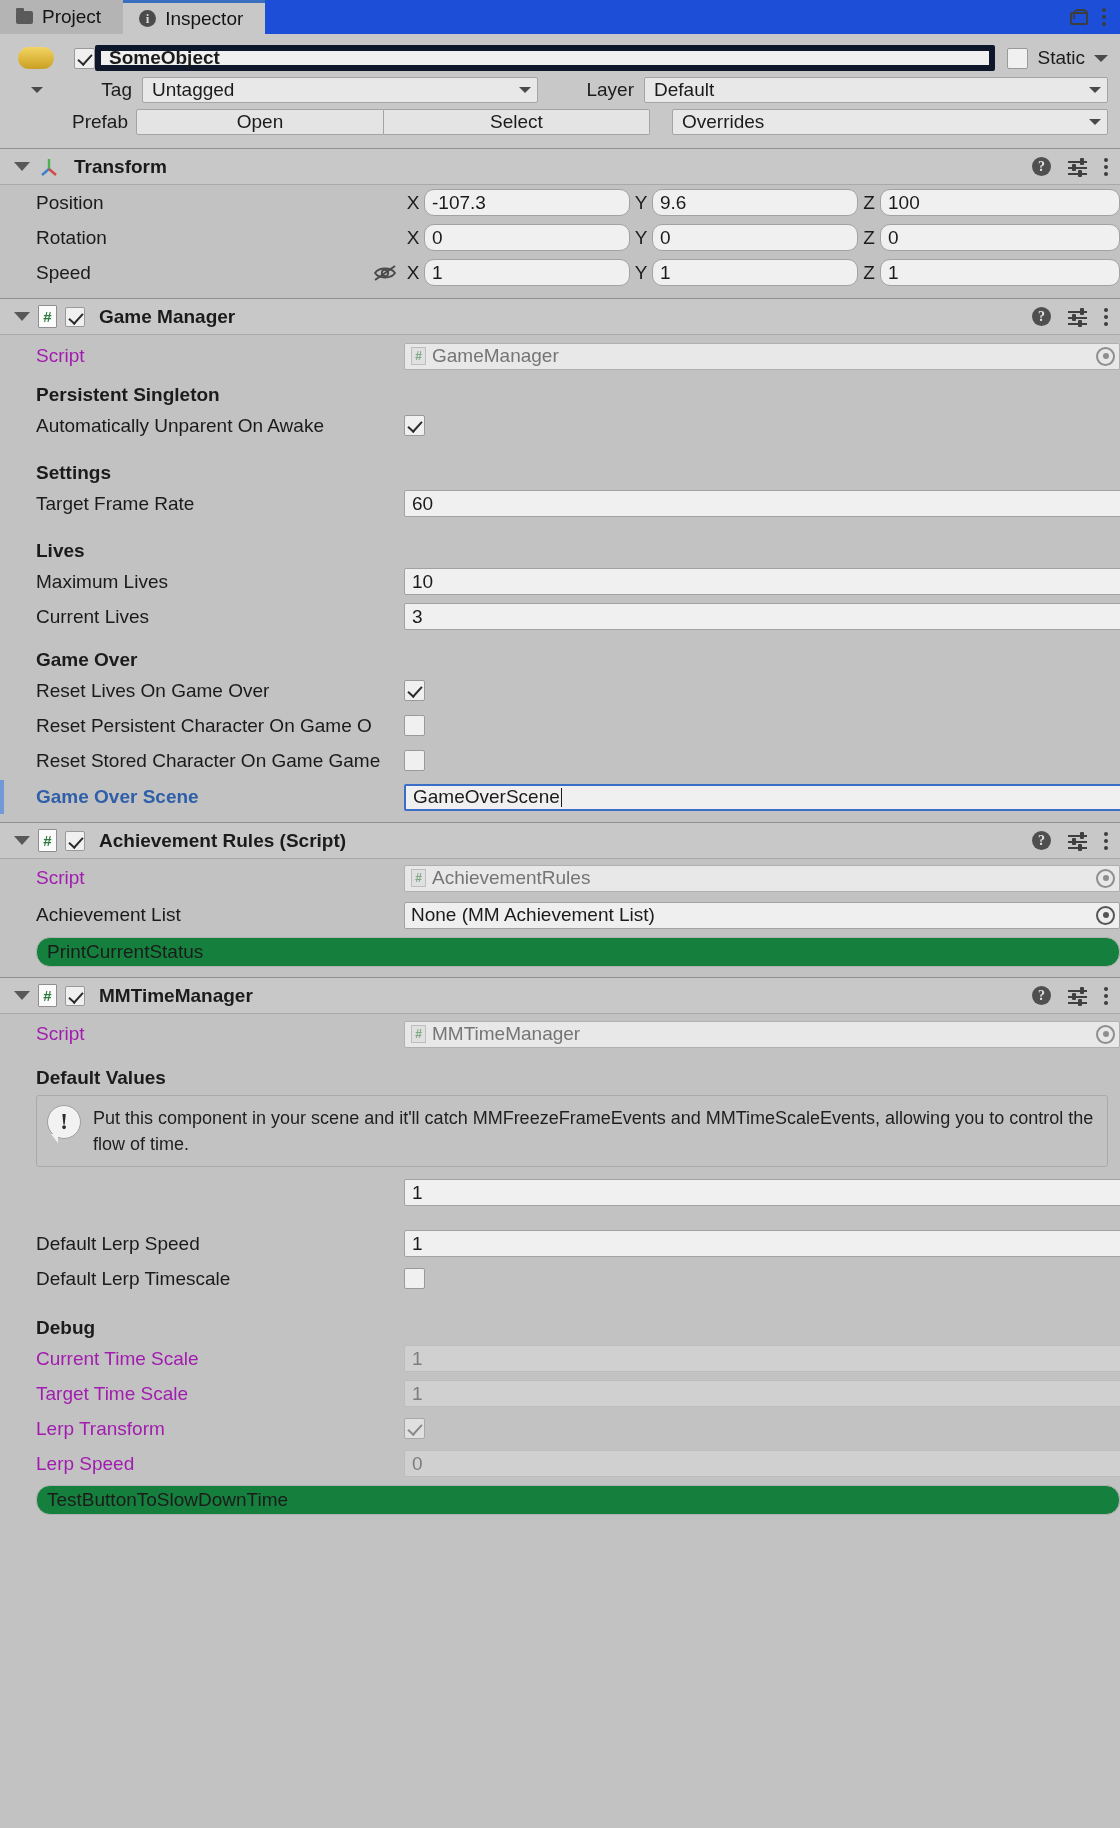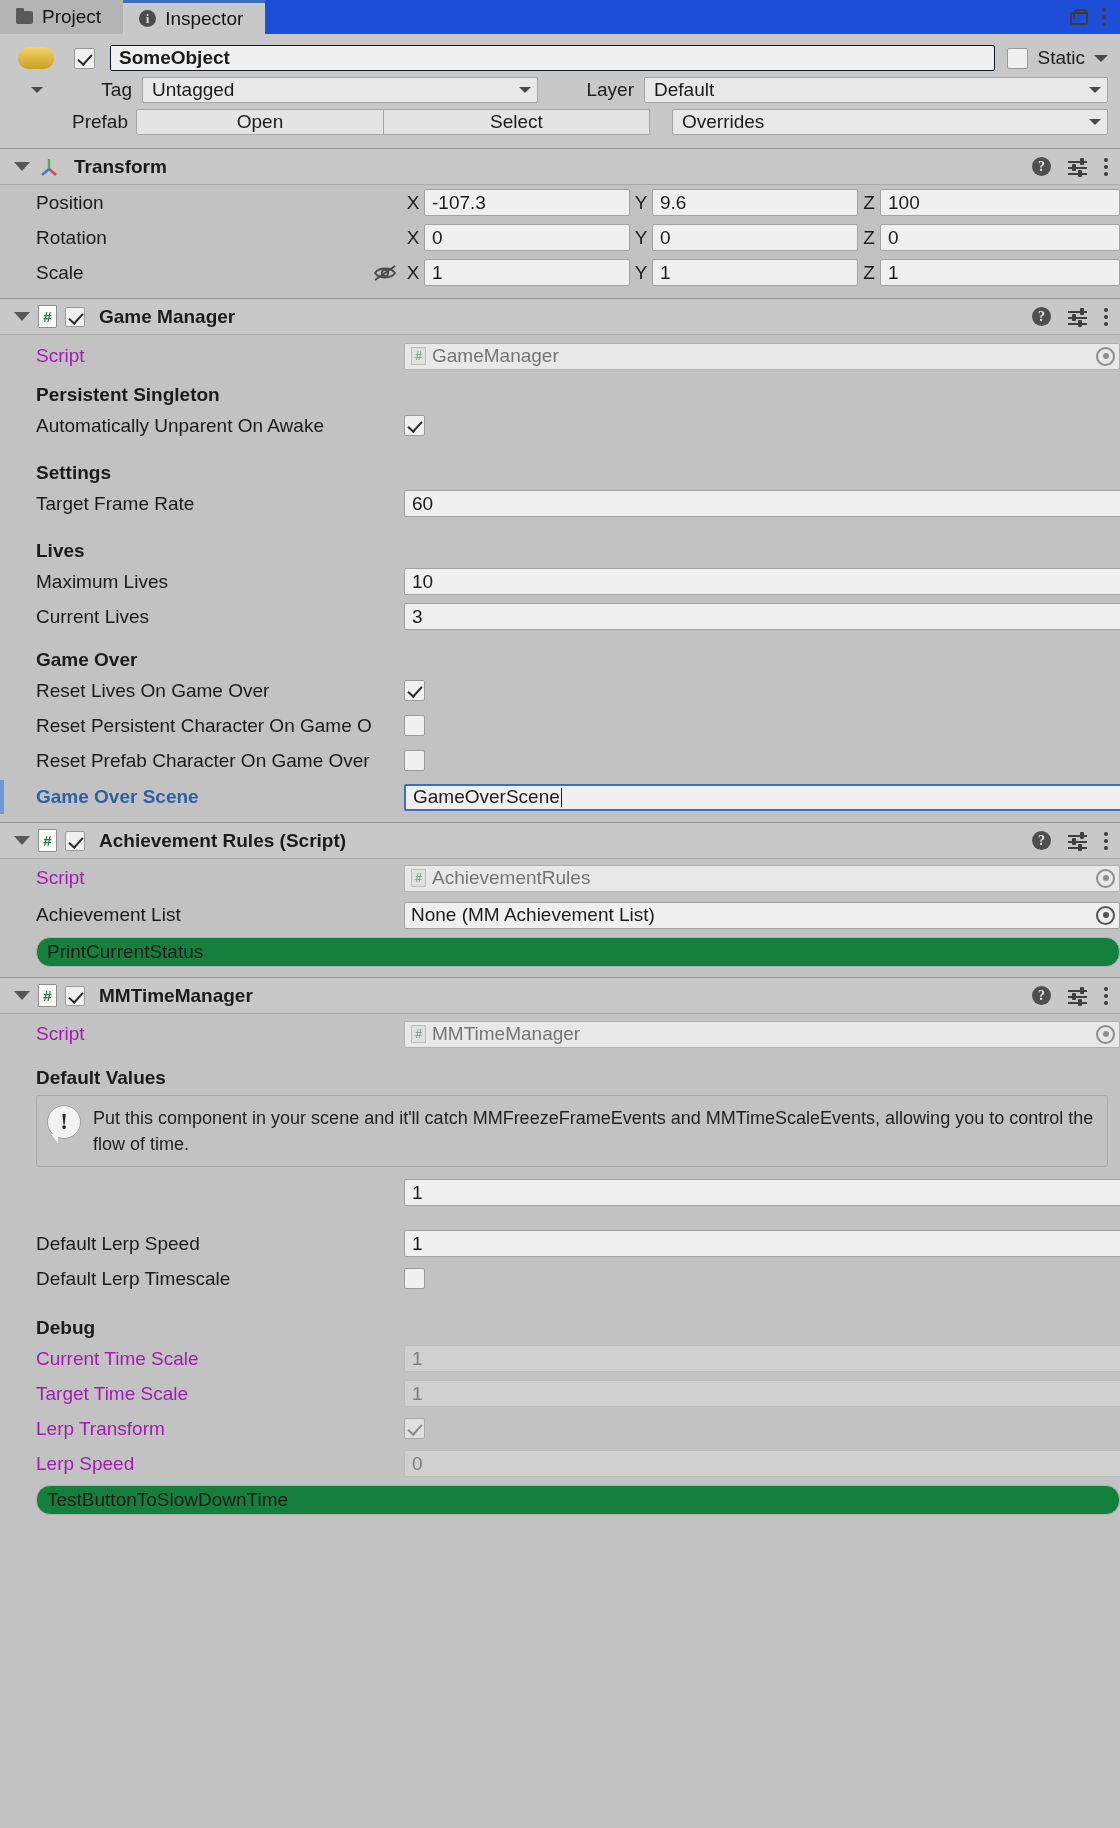--- a/index.html
+++ b/index.html
@@ -105,23 +105,22 @@
     width: 6px; height: 12px;
     border: solid #2b2b2b; border-width: 0 2.4px 2.4px 0;
     transform: rotate(42deg);
   }
   .cb.dim { background:#e0e0e0; border-color:#a8a8a8; }
   .cb.dim.checked:after { border-color:#8a8a8a; }
   .name-field {
     flex: 1;
     height: 26px;
     background: #f0f0f0;
-    border: 1px solid #0f172a;
+    border: 6px solid #0f172a;
     border-radius: 2px;
-    margin-left: 15px;
     display: flex; align-items: center;
     padding: 0 8px;
     font-weight: bold;
     font-size: 19px;
   }
   .static-wrap { display: flex; align-items: center; gap: 9px; margin-left: 12px; flex: 0 0 auto; }
   .static-label { font-size: 19px; }
   .caret {
     width: 0; height: 0;
     border-left: 7px solid transparent;
@@ -305,21 +304,21 @@
     width: 0; height: 0;
     border-left: 7px solid transparent;
     border-top: 9px solid #f2f2f2;
   }
   .info-text { font-size: 18px; line-height: 1.45; color: #1f1f1f; }
 
   .vec-row { display:flex; align-items:center; height: 35px; padding-left: 36px; }
   .vec-label { width: 340px; font-size: 19px; }
   .axis { font-size: 19px; width: 22px; text-align: center; flex:0 0 auto; }
   .vec-field {
-    height: 27px; background: #f0f0f0; border: 1px solid #a2a2a2; border-radius: 2px;
+    height: 27px; background: #f0f0f0; border: 1px solid #a2a2a2; border-radius: 10px;
     display:flex; align-items:center; padding: 0 7px; font-size: 19px;
     width: 206px; flex: 0 0 auto;
   }
   .eye-off { width: 26px; height: 20px; position: relative; flex:0 0 auto; margin-right: 4px;}
   .left-accent {
     position: absolute; left: 0; width: 4px; background: #6f9ad6;
   }
 </style>
 </head>
 <body>
@@ -428,21 +427,21 @@
     <span class="eye-off"></span>
     <span class="axis">X</span>
     <span class="vec-field">0</span>
     <span class="axis">Y</span>
     <span class="vec-field">0</span>
     <span class="axis">Z</span>
     <span class="vec-field" style="width:240px;">0</span>
   </div>
 
   <div class="vec-row">
-    <span class="vec-label">Scale</span>
+    <span class="vec-label">Speed</span>
     <span class="eye-off">
       <svg width="26" height="20" viewBox="0 0 26 20">
         <path d="M3 10 C7 4, 19 4, 23 10 C19 16, 7 16, 3 10 Z" fill="none" stroke="#4a4a4a" stroke-width="1.8"></path>
         <circle cx="13" cy="10" r="3.2" fill="none" stroke="#4a4a4a" stroke-width="1.8"></circle>
         <line x1="3" y1="17" x2="23" y2="3" stroke="#4a4a4a" stroke-width="2"></line>
       </svg>
     </span>
     <span class="axis">X</span>
     <span class="vec-field">1</span>
     <span class="axis">Y</span>
@@ -513,21 +512,21 @@
   <div class="section-head" style="margin-top:8px;">Game Over</div>
   <div class="prow">
     <span class="plabel" style="width:368px;">Reset Lives On Game Over</span>
     <span class="cb checked"></span>
   </div>
   <div class="prow">
     <span class="plabel" style="width:368px;">Reset Persistent Character On Game O</span>
     <span class="cb"></span>
   </div>
   <div class="prow">
-    <span class="plabel" style="width:368px;">Reset Prefab Character On Game Over</span>
+    <span class="plabel" style="width:368px;">Reset Stored Character On Game Game</span>
     <span class="cb"></span>
   </div>
   <div class="prow" style="position:relative; height:38px;">
     <span class="left-accent" style="top:2px; bottom:2px;"></span>
     <span class="plabel blue" style="width:368px;">Game Over Scene</span>
     <span class="pfield focused" style="flex:1; margin-right:-2px;">
         <span>GameOverScene</span>
         <span class="caret-bar"></span>
       </span>
   </div>

